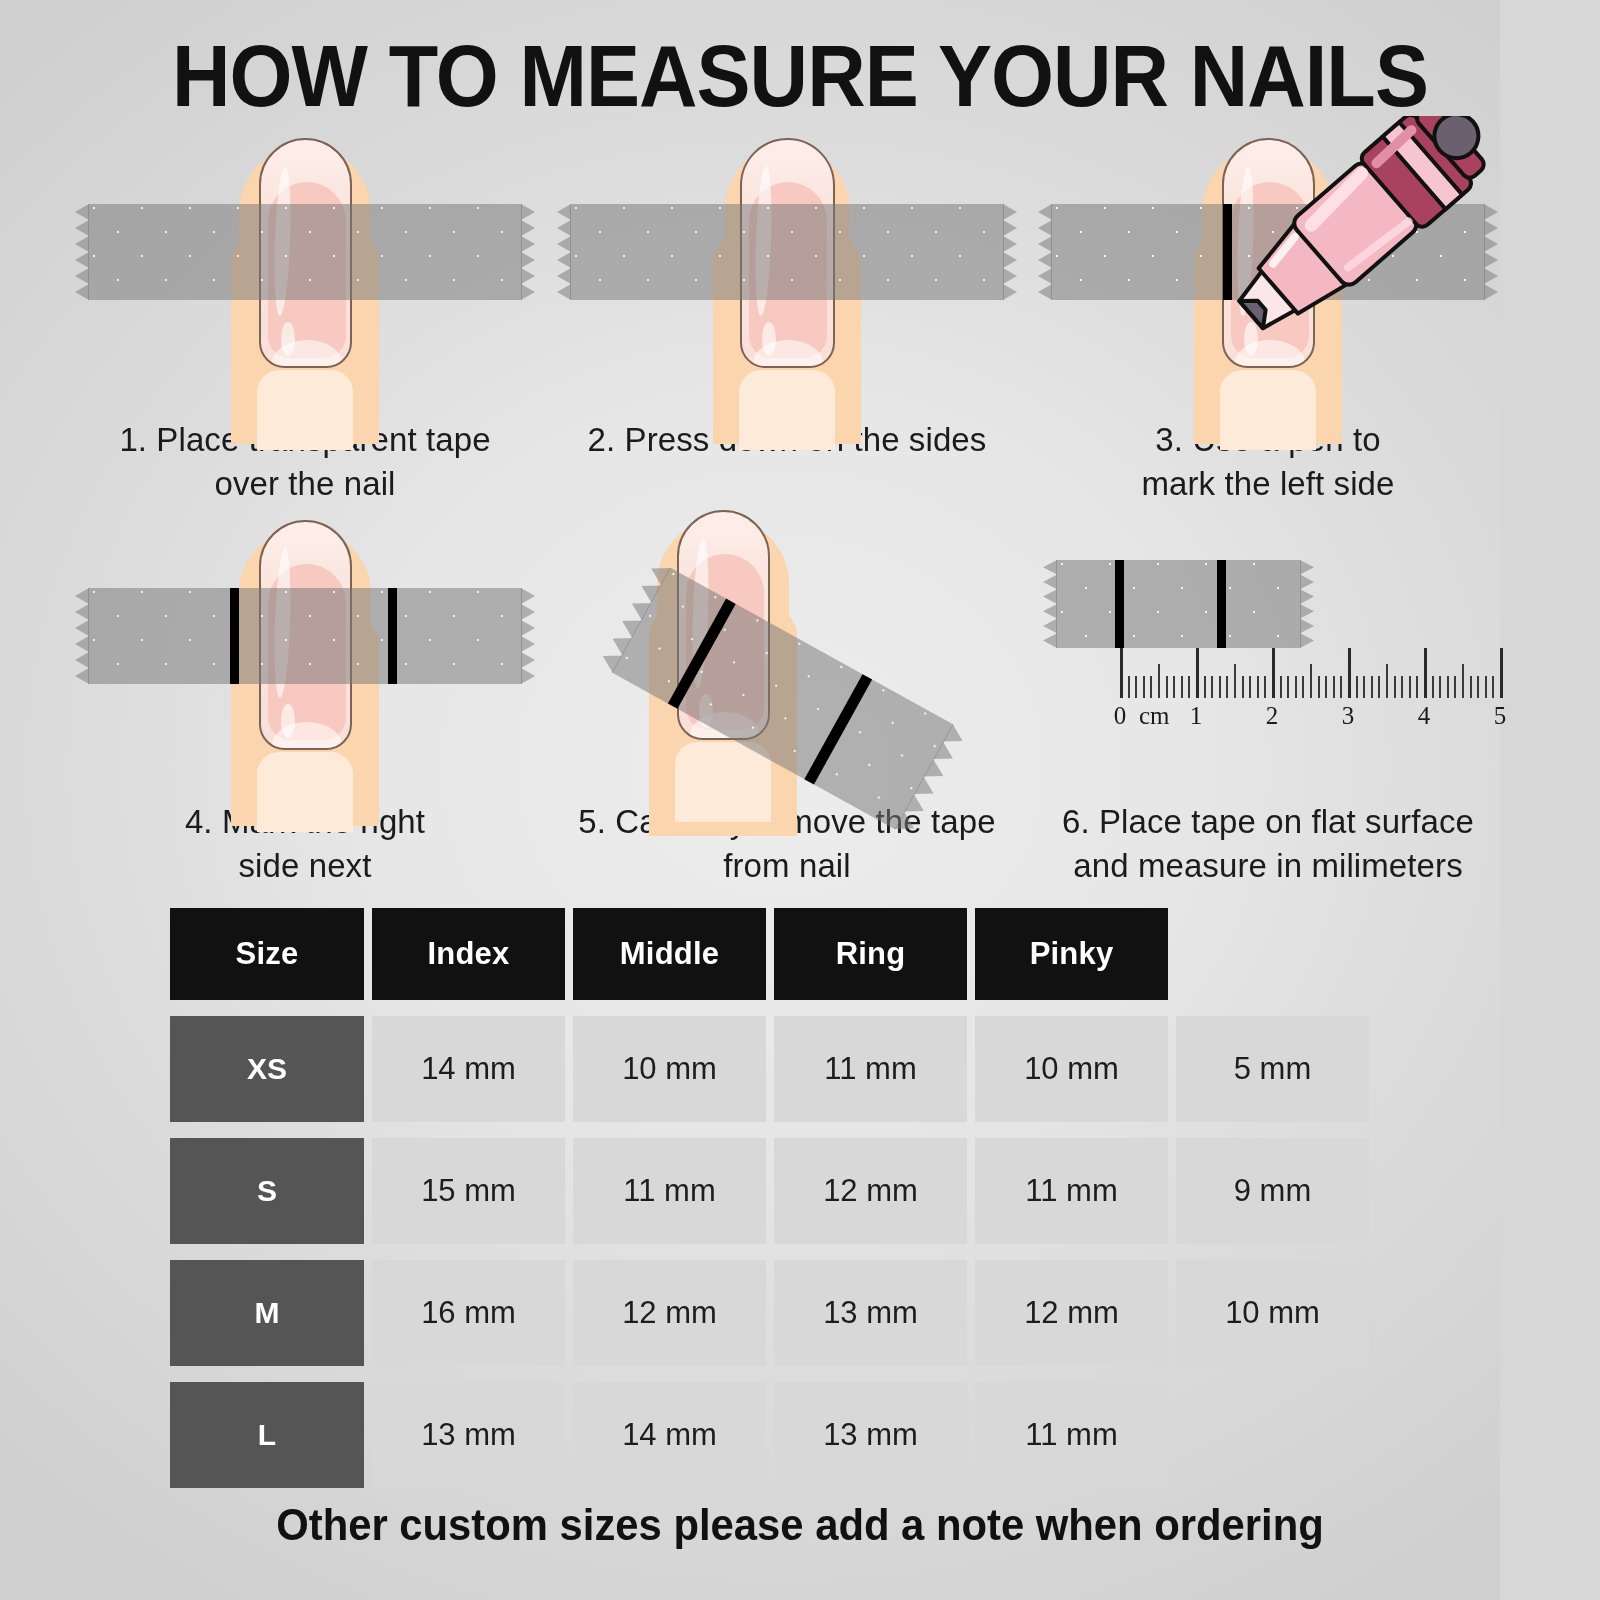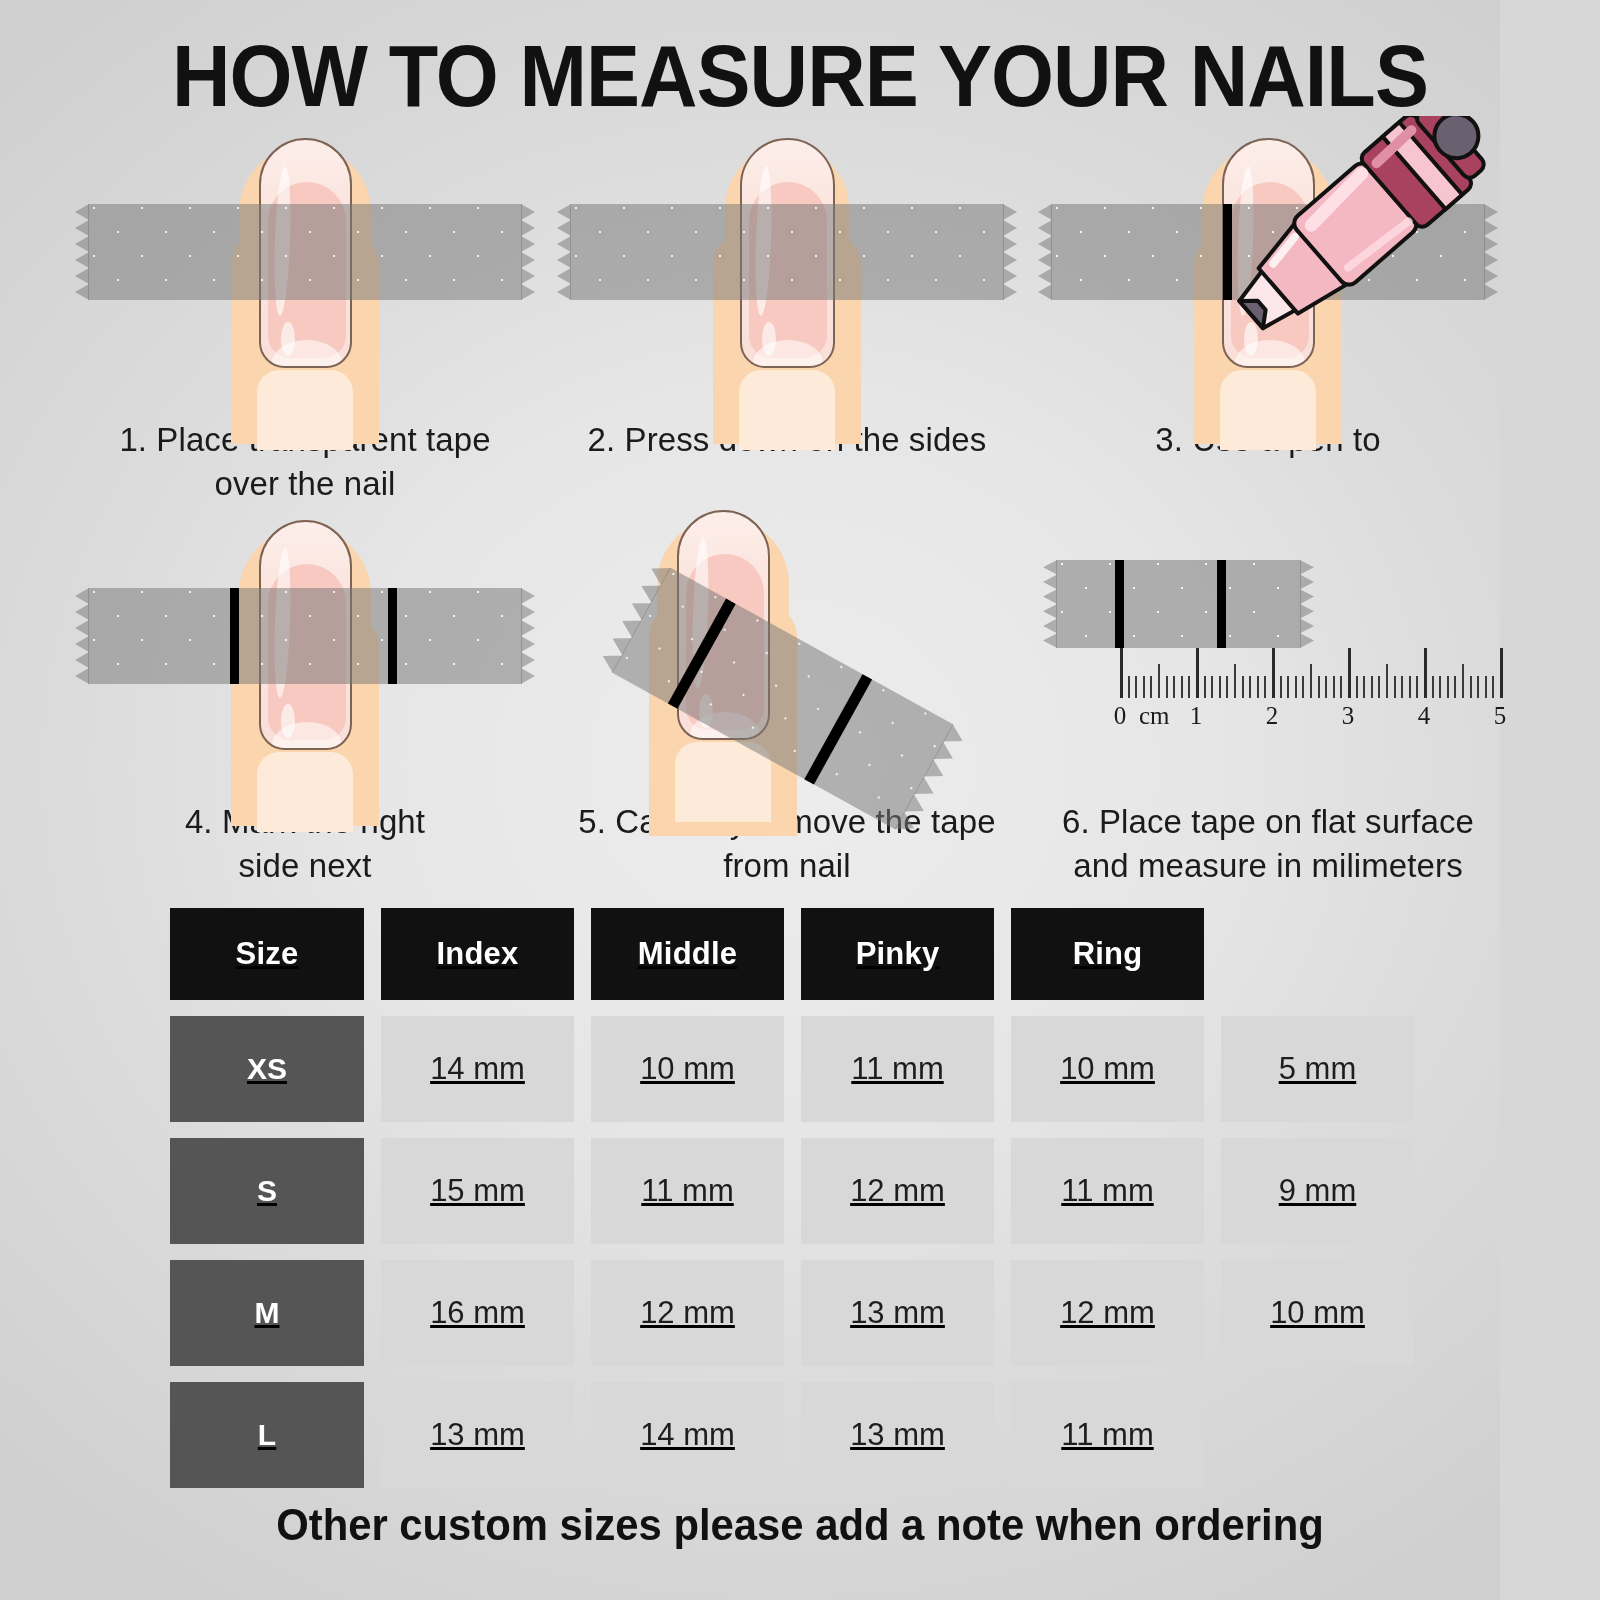--- a/index.html
+++ b/index.html
@@ -126,21 +126,21 @@
   .tick.maj{width:2.5px;background:#2a2a2a;}
   .rlabel{
     position:absolute;
     font-family:"Liberation Serif", serif;
     font-size:25px;color:#1b1b1b;
     transform:translateX(-50%);
   }
 
   
   #table{position:absolute;left:170px;top:908px;width:1265px;}
-  .trow{display:flex;gap:17px;margin-bottom:16px;text-decoration:underline;}
+  .trow{display:flex;gap:8px;margin-bottom:16px;}
   .cell{
     display:flex;align-items:center;justify-content:center;
     box-sizing:border-box;
   }
   .c-size{width:194px;}
   .c-dat{width:193px;}
   .head{
     background:#111111;height:92px;
     color:#ffffff;font-weight:bold;font-size:31px;
     letter-spacing:.2px;
@@ -257,20 +257,21 @@
 
           <path d="M124 82 L196 76" stroke="#ffdfe6" stroke-width="13" stroke-linecap="round"></path>
           <path d="M124 138 L200 143" stroke="#ffdfe6" stroke-width="8" stroke-linecap="round" opacity=".75"></path>
           <path d="M70 86 L104 80" stroke="#ffffff" stroke-width="8" stroke-linecap="round" opacity=".8"></path>
           <path d="M214 78 L262 76" stroke="#e090a6" stroke-width="10" stroke-linecap="round"></path>
         </g>
       </svg>
     </div>
     <div class="caption">
       <span>3. Use a pen to</span>
+      <span>mark the left side</span>
     </div>
   </div>
 
   <div class="step" style="left:75px;top:510px;">
     <div class="art">
       <div class="finger" style="top:10px;height:290px;">
         <div class="knuckle"></div>
         <div class="knuckle-lite"></div>
         <div class="tip"></div>
         <div class="nail">
@@ -403,22 +404,22 @@
       <span>6. Place tape on flat surface</span>
       <span>and measure in milimeters</span>
     </div>
   </div>
 
   <div id="table">
     <div class="trow" id="hdr-row">
         <div class="cell head c-size">Size</div>
         <div class="cell head c-dat">Index</div>
         <div class="cell head c-dat">Middle</div>
+        <div class="cell head c-dat">Ring</div>
         <div class="cell head c-dat">Pinky</div>
-        <div class="cell head c-dat">Ring</div>
       </div>
     <div id="body-rows">
         <div class="trow">
           <div class="cell sizecell c-size">XS</div>
           <div class="cell datacell c-dat">14 mm</div>
           <div class="cell datacell c-dat">10 mm</div>
           <div class="cell datacell c-dat">11 mm</div>
           <div class="cell datacell c-dat">10 mm</div>
           <div class="cell datacell c-dat">5 mm</div>
         </div>

